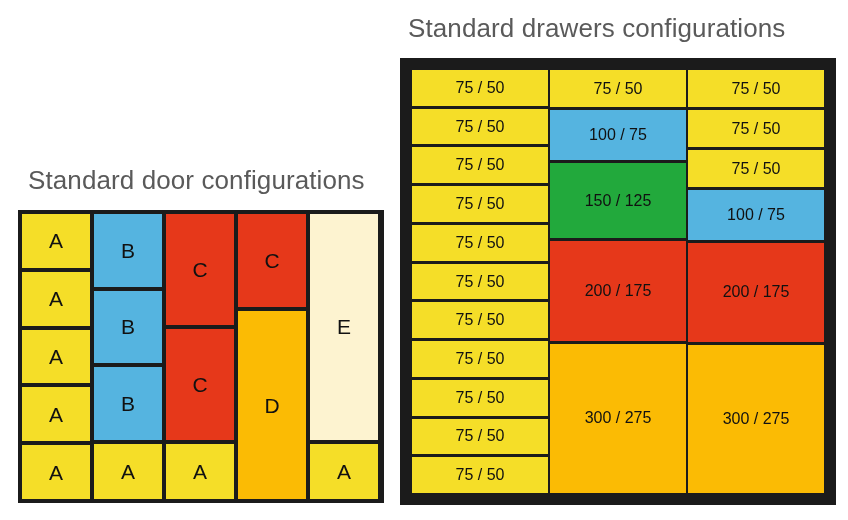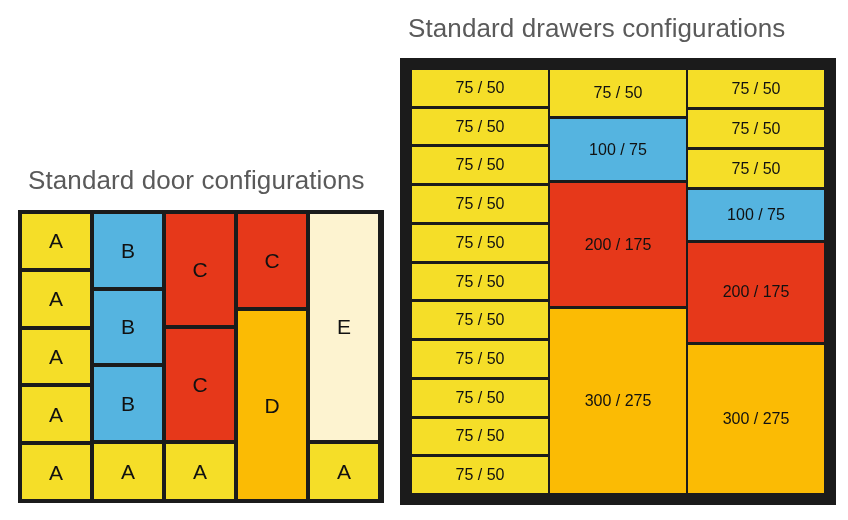--- a/index.html
+++ b/index.html
@@ -201,20 +201,23 @@
         <span>75 / 50</span>
       </div>
     </div>
     <div class="drawer-col" style="width: 138px;">
       <div class="drawer-cell c-yellow" style="flex: 75 1 0px;">
         <span>75 / 50</span>
       </div>
       <div class="drawer-cell c-blue" style="flex: 100 1 0px;">
         <span>100 / 75</span>
       </div>
+      <div class="drawer-cell c-green" style="flex: 150 1 0px;">
+        <span>150 / 125</span>
+      </div>
       <div class="drawer-cell c-red" style="flex: 200 1 0px;">
         <span>200 / 175</span>
       </div>
       <div class="drawer-cell c-orange" style="flex: 300 1 0px;">
         <span>300 / 275</span>
       </div>
     </div>
     <div class="drawer-col" style="width: 138px;">
       <div class="drawer-cell c-yellow" style="flex: 75 1 0px;">
         <span>75 / 50</span>

